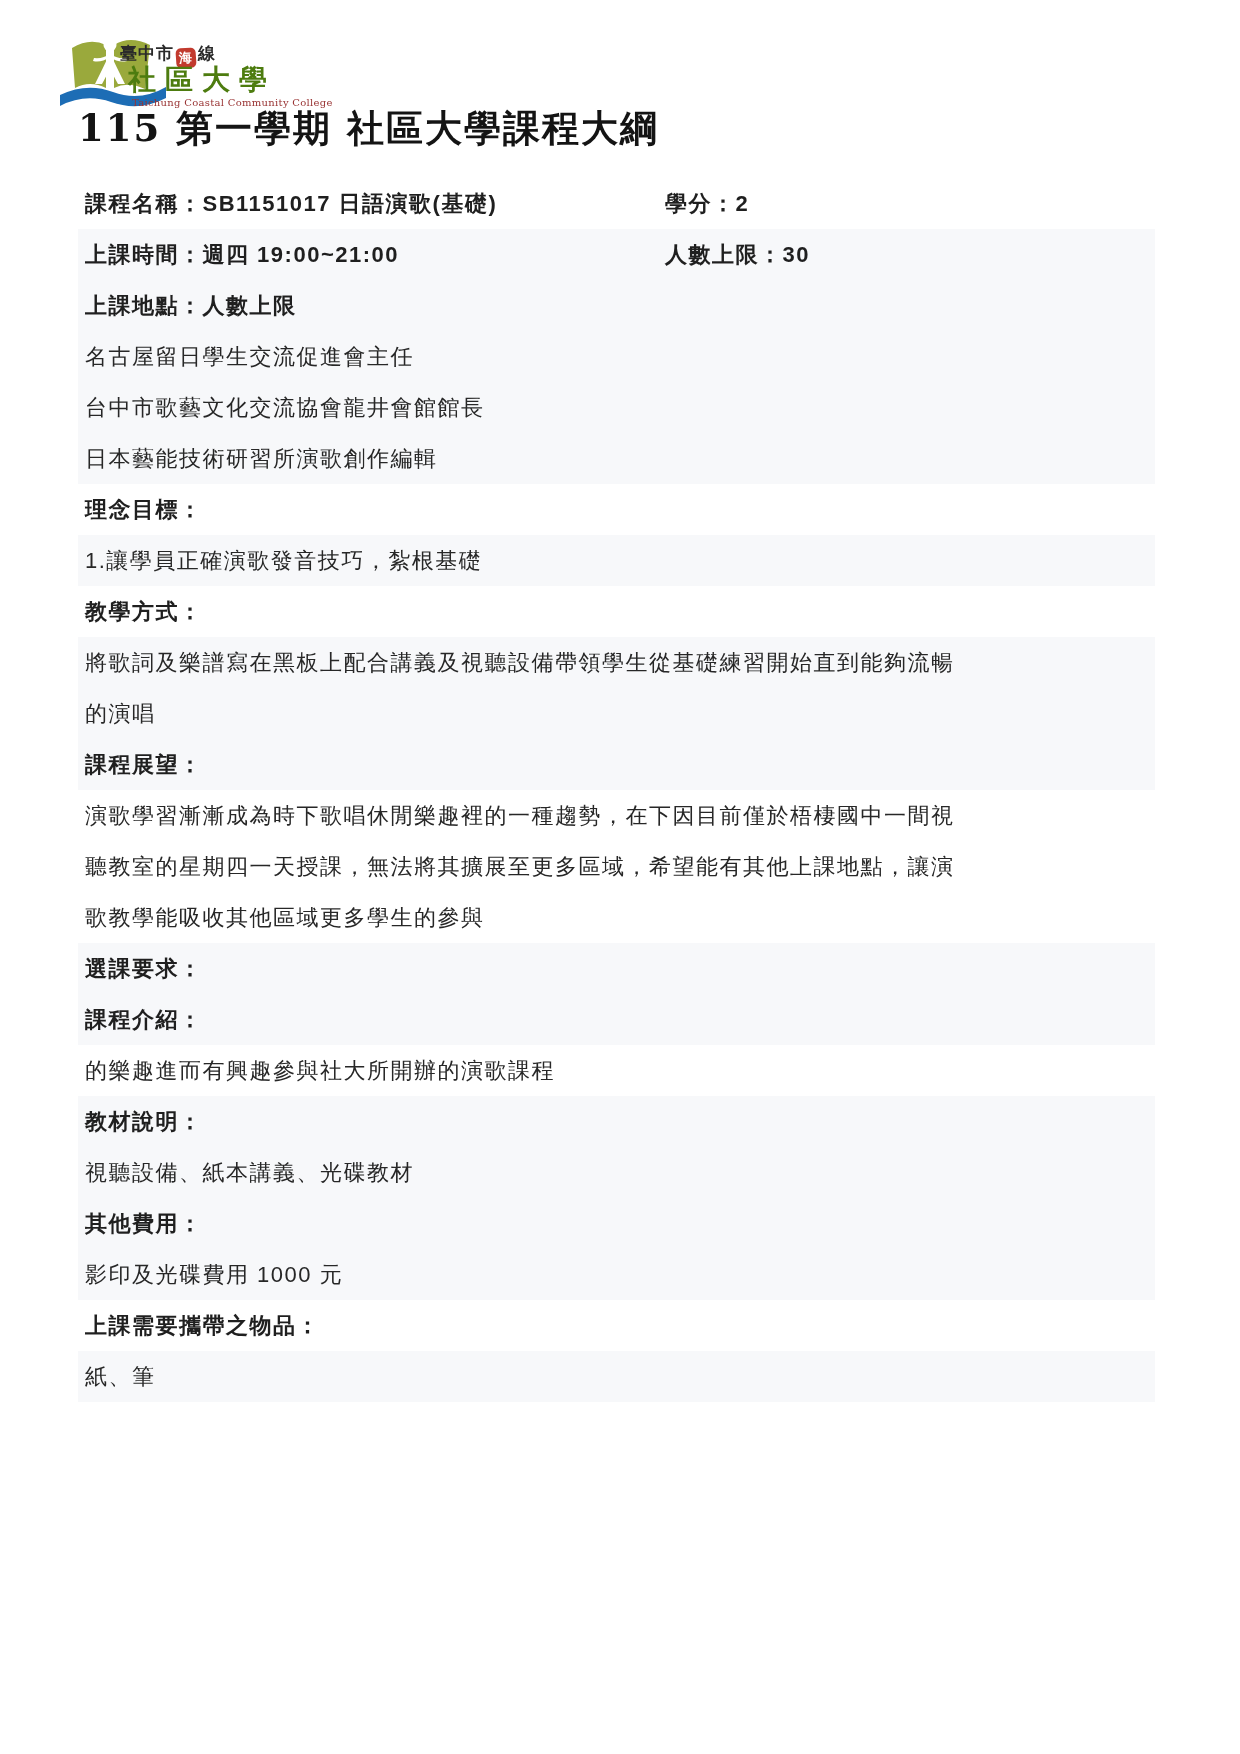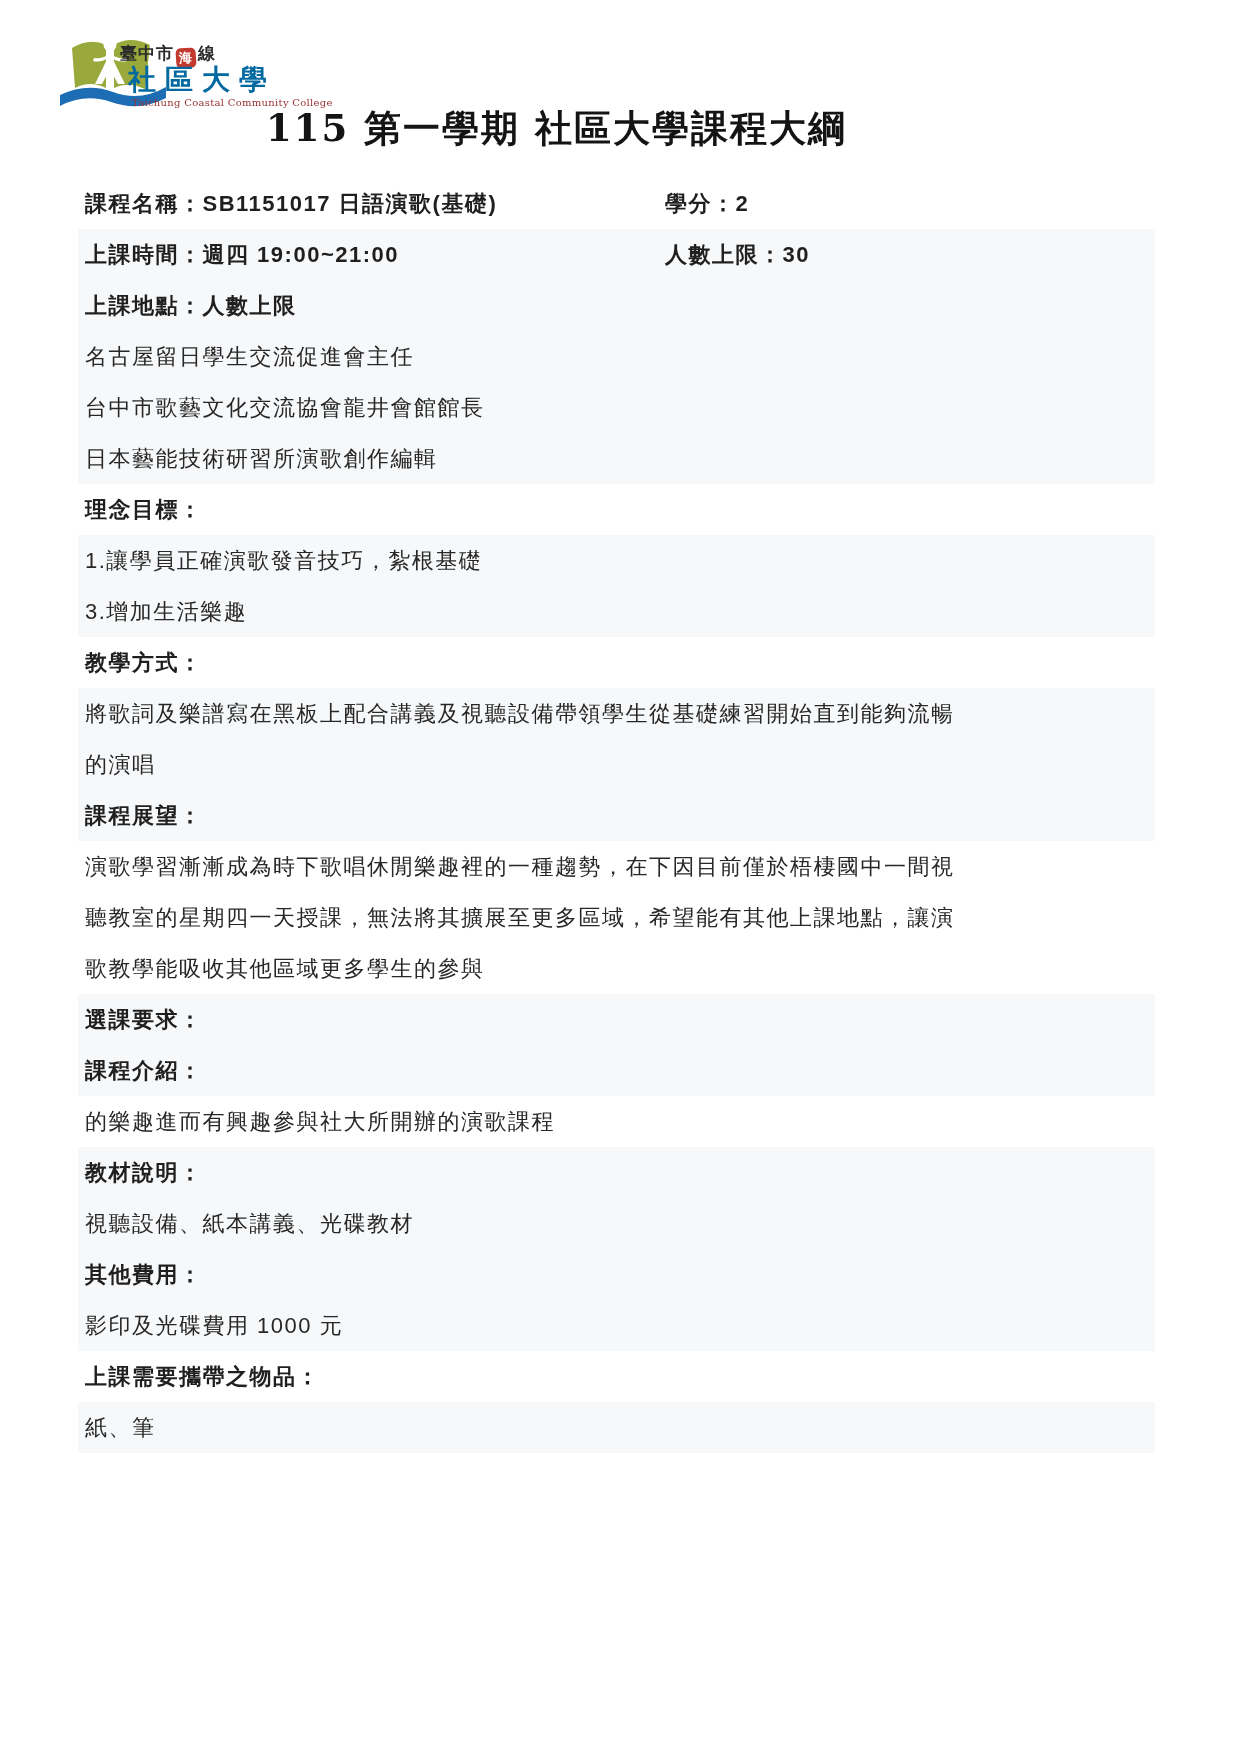--- a/index.html
+++ b/index.html
@@ -27,32 +27,31 @@
   }
   .logo-seal{
     display:inline-block;width:20px;height:20px;margin:0 2px;vertical-align:-3px;
     background:var(--red);color:#fff;border-radius:5px;
     font-size:13px;line-height:20px;text-align:center;font-weight:700;
     transform:rotate(-4deg);
   }
   .logo-name{
     position:absolute;left:70px;top:33px;
     font-family:"DejaVu Serif",serif;font-size:28px;font-weight:700;
-    letter-spacing:9px;color:#0369a1;white-space:nowrap;
+    letter-spacing:9px;color:#4d7c0f;white-space:nowrap;
   }
   .logo-english{
     position:absolute;left:74px;top:69px;
     font-family:"DejaVu Serif",serif;font-size:10px;color:var(--en-red);
     letter-spacing:0.3px;white-space:nowrap;
   }
 
   
   .title{
     position:absolute;left:78px;top:104px;width:1077px;padding-right:120px;
-    text-align:center;
     font-family:"DejaVu Serif",serif;font-weight:600;font-size:37px;
     letter-spacing:2px;color:#141414;white-space:nowrap;
   }
 
   
   .rows{position:absolute;left:78px;top:178px;width:1077px;}
   .row{
     position:relative;height:51px;line-height:51px;
     font-size:22px;letter-spacing:1.5px;padding-left:7px;
     white-space:nowrap;
@@ -90,21 +89,20 @@
 
   <div class="rows">
       <div class="row"><span class="cell bold">課程名稱：SB1151017 日語演歌(基礎)</span><span class="cell col2 bold">學分：2</span></div>
       <div class="row stripe"><span class="cell bold">上課時間：週四 19:00~21:00</span><span class="cell col2 bold">人數上限：30</span></div>
       <div class="row stripe"><span class="cell bold">上課地點：人數上限</span></div>
       <div class="row stripe"><span class="cell">名古屋留日學生交流促進會主任</span></div>
       <div class="row stripe"><span class="cell">台中市歌藝文化交流協會龍井會館館長</span></div>
       <div class="row stripe"><span class="cell">日本藝能技術研習所演歌創作編輯</span></div>
       <div class="row"><span class="cell bold">理念目標：</span></div>
       <div class="row stripe"><span class="cell">1.讓學員正確演歌發音技巧，紮根基礎</span></div>
-      <div class="row stripe"><span class="cell">3.增加生活樂趣</span></div>
       <div class="row"><span class="cell bold">教學方式：</span></div>
       <div class="row stripe"><span class="cell">將歌詞及樂譜寫在黑板上配合講義及視聽設備帶領學生從基礎練習開始直到能夠流暢</span></div>
       <div class="row stripe"><span class="cell">的演唱</span></div>
       <div class="row stripe"><span class="cell bold">課程展望：</span></div>
       <div class="row"><span class="cell">演歌學習漸漸成為時下歌唱休閒樂趣裡的一種趨勢，在下因目前僅於梧棲國中一間視</span></div>
       <div class="row"><span class="cell">聽教室的星期四一天授課，無法將其擴展至更多區域，希望能有其他上課地點，讓演</span></div>
       <div class="row"><span class="cell">歌教學能吸收其他區域更多學生的參與</span></div>
       <div class="row stripe"><span class="cell bold">選課要求：</span></div>
       <div class="row stripe"><span class="cell bold">課程介紹：</span></div>
       <div class="row"><span class="cell">的樂趣進而有興趣參與社大所開辦的演歌課程</span></div>

